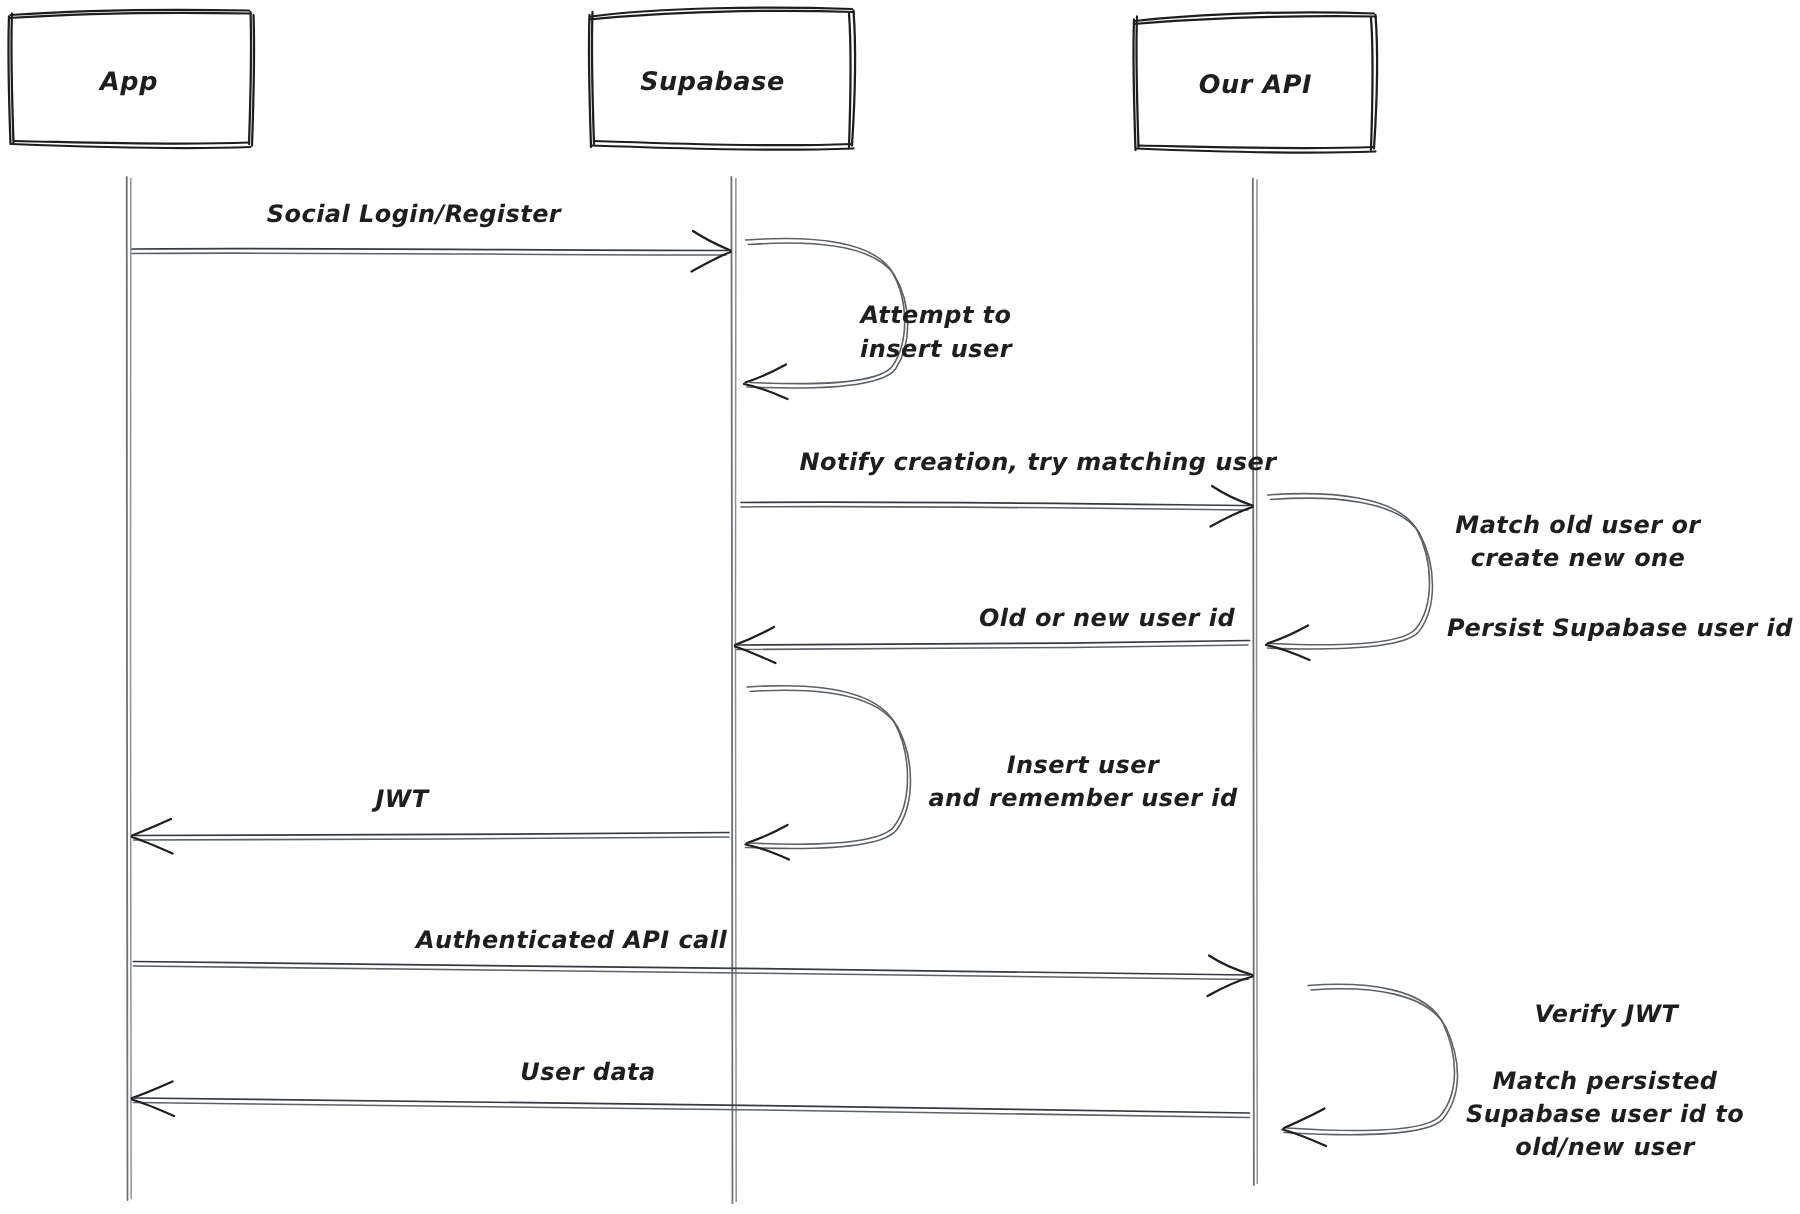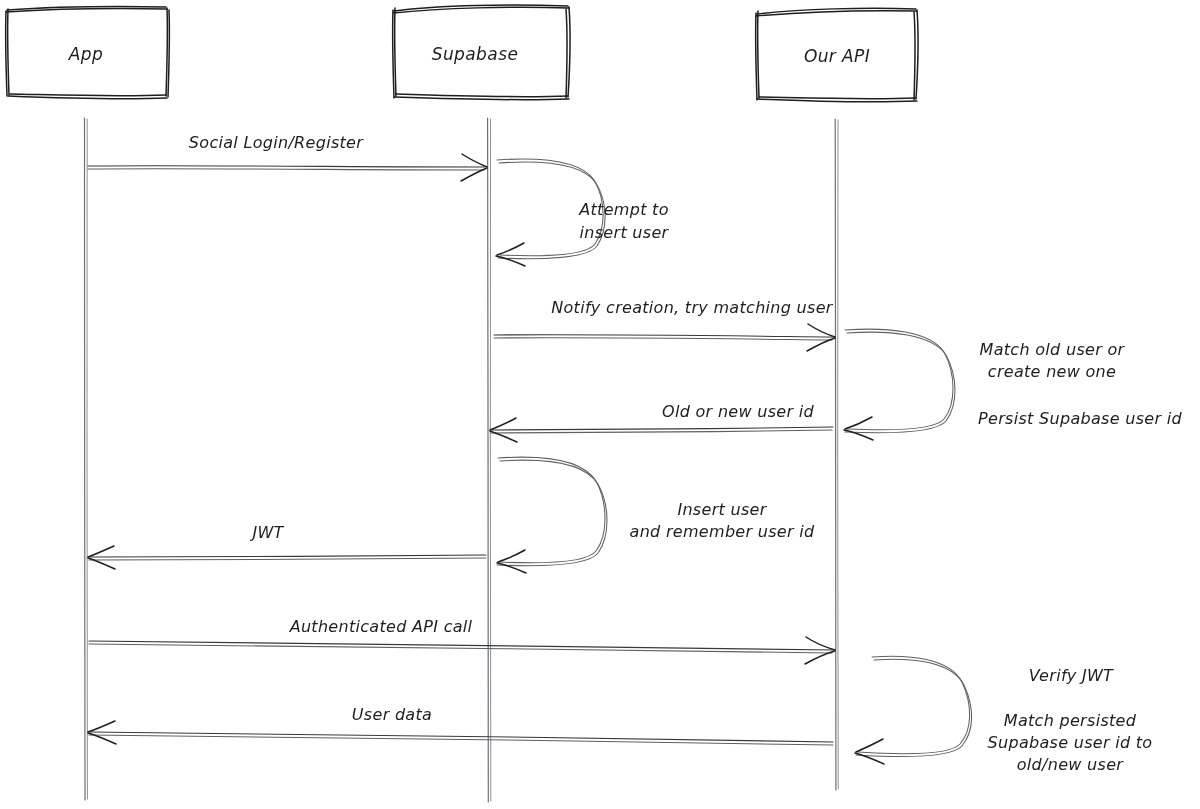--- a/index.html
+++ b/index.html
@@ -10,20 +10,21 @@
   }
   body {
     font-family: "DejaVu Sans", sans-serif;
   }
   #canvas {
     position: relative;
     width: 1200px;
     height: 809px;
     background: #ffffff;
     overflow: hidden;
+    font-weight: bold;
   }
   svg.diagram {
     position: absolute;
     top: 0;
     left: 0;
     width: 1200px;
     height: 809px;
   }
   .sketch-stroke {
     fill: none;

